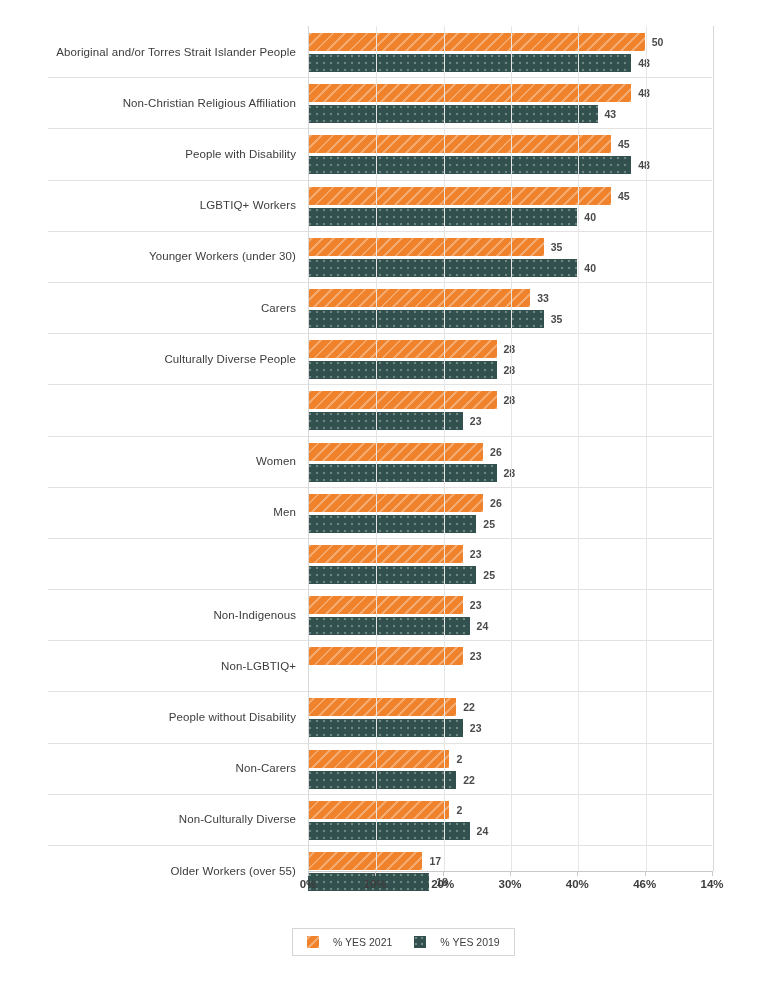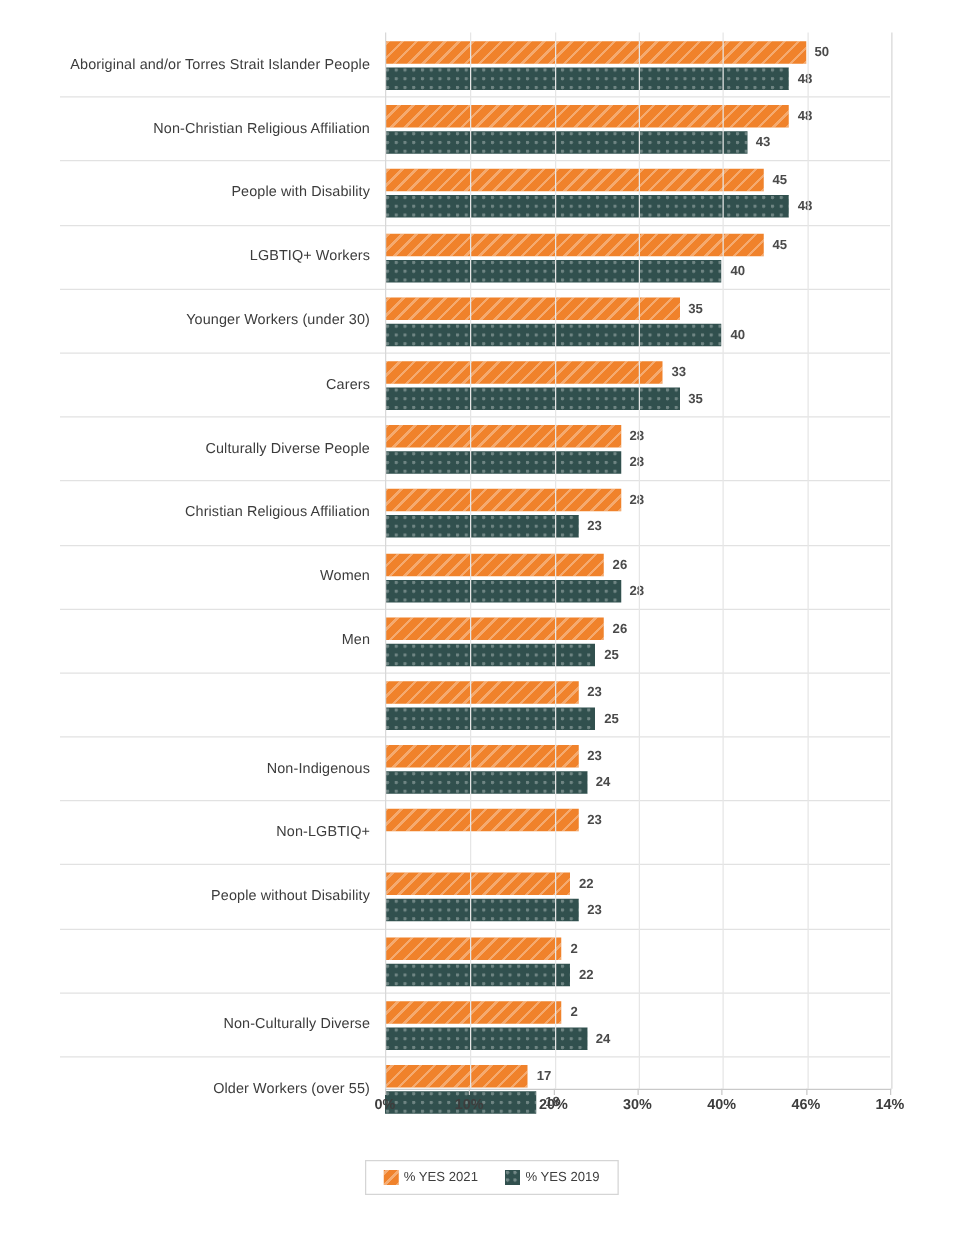--- a/index.html
+++ b/index.html
@@ -109,21 +109,21 @@
   .legend{
     position:absolute;
     left:292px;top:928px;
     border:1px solid #d5d5d5;
     background:#fff;
     padding:7px 14px;
     display:flex;
     align-items:center;
     gap:22px;
   }
-  .legend-item{display:flex;align-items:center;gap:4px;}
+  .legend-item{display:flex;align-items:center;gap:14px;}
   .legend-swatch{width:12px;height:12px;display:inline-block;}
   .legend-swatch.orange{
     background-color:#F0822B;
     background-image:repeating-linear-gradient(
       -45deg,
       rgba(255,255,255,.34) 0px,
       rgba(255,255,255,.34) 2px,
       rgba(255,255,255,0) 2px,
       rgba(255,255,255,0) 7px);
   }
@@ -225,21 +225,20 @@
             <div class="bar orange" style="width: 188.533px;"></div>
             <div class="bar-value" style="left: 195.533px;">28</div>
           </div>
           <div class="bar-wrap y2019">
             <div class="bar teal" style="width: 188.533px;"></div>
             <div class="bar-value" style="left: 195.533px;">28</div>
           </div>
         </div>
       </div>
       <div class="row">
-        <div class="row-label">Christian Religious Affiliation</div>
         <div class="bars">
           <div class="bar-wrap y2021">
             <div class="bar orange" style="width: 188.533px;"></div>
             <div class="bar-value" style="left: 195.533px;">28</div>
           </div>
           <div class="bar-wrap y2019">
             <div class="bar teal" style="width: 154.867px;"></div>
             <div class="bar-value" style="left: 161.867px;">23</div>
           </div>
         </div>
@@ -311,20 +310,21 @@
             <div class="bar orange" style="width: 148.133px;"></div>
             <div class="bar-value" style="left: 155.133px;">22</div>
           </div>
           <div class="bar-wrap y2019">
             <div class="bar teal" style="width: 154.867px;"></div>
             <div class="bar-value" style="left: 161.867px;">23</div>
           </div>
         </div>
       </div>
       <div class="row">
+        <div class="row-label">Non-Carers</div>
         <div class="bars">
           <div class="bar-wrap y2021">
             <div class="bar orange" style="width: 141.4px;"></div>
             <div class="bar-value" style="left: 148.4px;">2</div>
           </div>
           <div class="bar-wrap y2019">
             <div class="bar teal" style="width: 148.133px;"></div>
             <div class="bar-value" style="left: 155.133px;">22</div>
           </div>
         </div>

